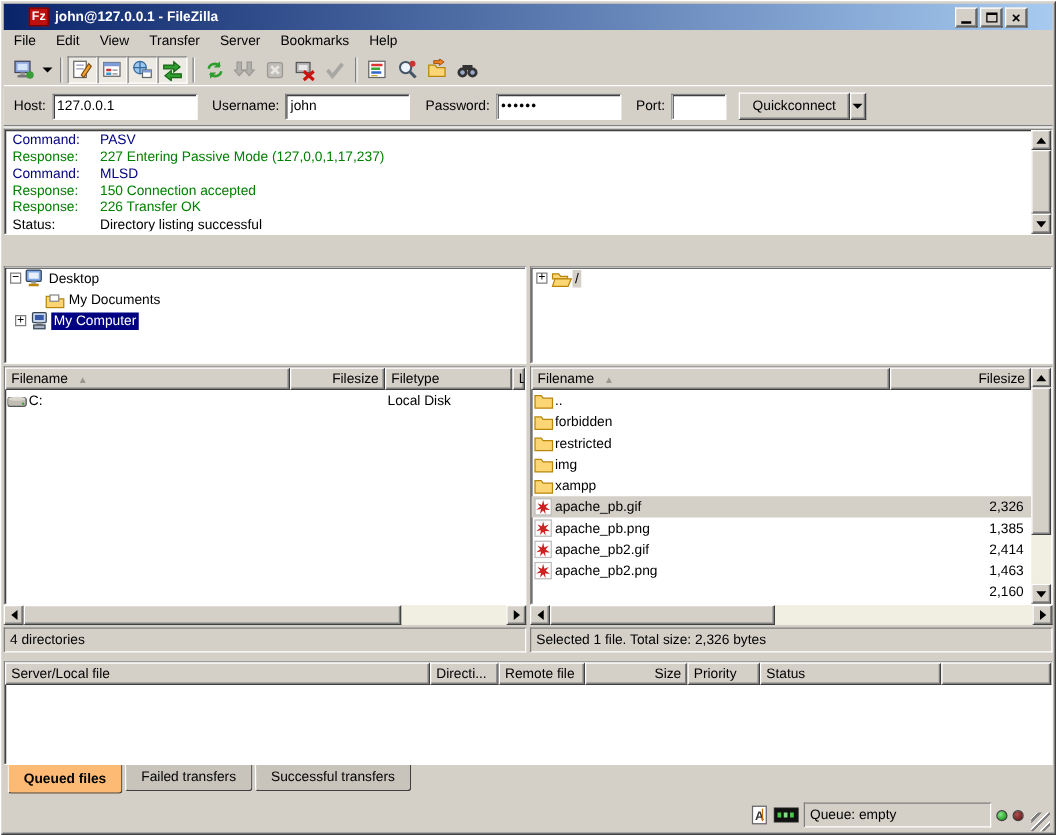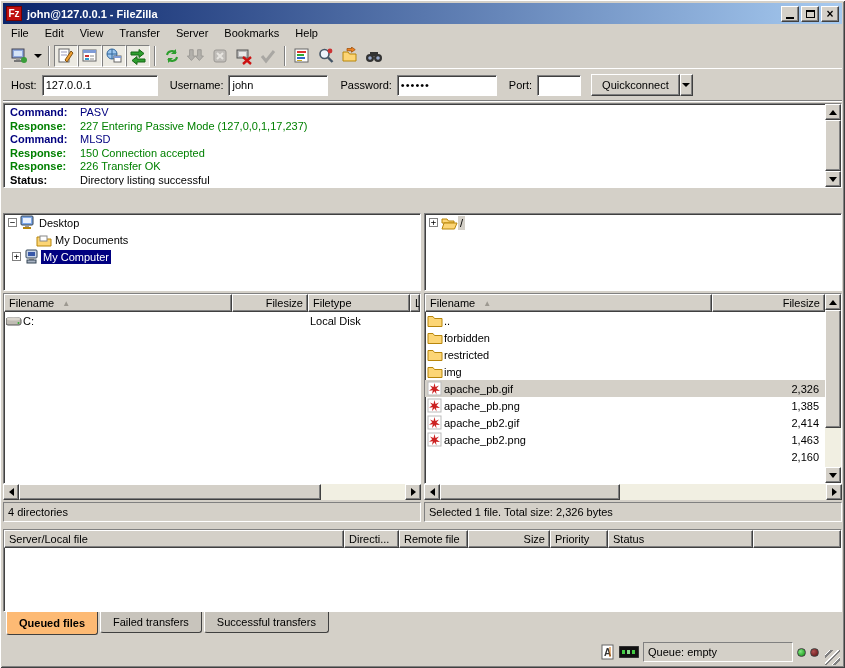--- a/index.html
+++ b/index.html
@@ -7,21 +7,21 @@
   #win{position:relative;width:845px;height:668px;background:#D4D0C8;font-size:11px;color:#000;
        box-shadow:inset 1px 1px 0 #fff, inset -1px -1px 0 #404040, inset 2px 2px 0 #D4D0C8, inset -2px -2px 0 #808080;
        overflow:hidden;}
   .abs{position:absolute;}
   
   .sunken{border:1px solid;border-color:#808080 #fff #fff #808080;box-shadow:inset 1px 1px 0 #404040;}
   .sunken-thin{border:1px solid;border-color:#808080 #fff #fff #808080;}
   .raised{border:1px solid;border-color:#fff #404040 #404040 #fff;box-shadow:inset -1px -1px 0 #808080;background:#D4D0C8;}
   
   #titlebar{left:3px;top:3px;right:3px;height:21px;background:linear-gradient(90deg,#0A246A,#A6CAF0);
-            display:flex;align-items:center;padding:0 3px;}
+            display:flex;align-items:center;padding:0 20px;}
   #fzicon{width:16px;height:15px;background:#BF1010;color:#fff;font-weight:bold;font-size:10px;
           display:flex;align-items:center;justify-content:center;border:1px solid #700;}
   #title{color:#fff;font-weight:bold;margin-left:5px;flex:1;white-space:nowrap;}
   .titlebtn{width:18px;height:16px;margin-left:2px;display:flex;align-items:center;justify-content:center;
             font-size:10px;font-weight:bold;color:#000;}
   .glyph-min{width:8px;height:2px;background:#000;margin-top:8px;}
   .glyph-max{width:9px;height:8px;border:1px solid #000;border-top-width:2px;}
   .glyph-x{font-size:12px;line-height:10px;}
   
   #menubar{left:3px;top:24px;right:3px;height:18px;display:flex;align-items:center;}
@@ -39,21 +39,21 @@
   #quickbar{left:3px;top:70px;right:3px;height:31px;display:flex;align-items:center;padding-left:6px;
             border-bottom:1px solid #808080;box-shadow:0 1px 0 #fff;}
   .qlabel{margin:0 5px 0 12px;}
   .field{height:21px;background:#fff;border:1px solid;border-color:#808080 #fff #fff #808080;
          box-shadow:inset 1px 1px 0 #404040;font-size:11px;padding:2px 3px;outline:none;}
   .qc-btn{height:22px;padding:0 10px;font-size:11px;}
   
   #logpanel{left:3px;top:103px;width:839px;height:85px;background:#fff;}
   #logtext{position:absolute;left:2px;top:2px;right:18px;bottom:2px;overflow:hidden;}
   .logline{display:flex;line-height:13.5px;white-space:nowrap;}
-  .loglabel{width:74px;padding-left:4px;flex:none;font-weight:bold;}
+  .loglabel{width:74px;padding-left:4px;flex:none;}
   .c-cmd{color:#00007F;}
   .c-resp{color:#008000;}
   .c-stat{color:#000;}
   
   .vsb{position:absolute;top:0;right:0;width:16px;bottom:0;background:#F1EFE2;}
   .sbbtn{position:absolute;left:0;width:16px;height:16px;display:flex;align-items:center;justify-content:center;}
   .tri-up{width:0;height:0;border-left:4px solid transparent;border-right:4px solid transparent;border-bottom:5px solid #000;}
   .tri-dn{width:0;height:0;border-left:4px solid transparent;border-right:4px solid transparent;border-top:5px solid #000;}
   .tri-lf{width:0;height:0;border-top:4px solid transparent;border-bottom:4px solid transparent;border-right:5px solid #000;}
   .tri-rt{width:0;height:0;border-top:4px solid transparent;border-bottom:4px solid transparent;border-left:5px solid #000;}
@@ -461,20 +461,31 @@
           <div class="cell" style="width:287px">
               <span class="ficon">
                 <svg width="16" height="14">
                   <path d="M1 4 v-1.5 h5 l1.5 2 H15 v8 H1 Z" fill="#FCD575" stroke="#B8860B"></path>
                 </svg>
               </span>
               <span>img</span>
             </div>
           <div class="cell size" style="flex:1"></div>
         </div>
+        <div class="lrow">
+          <div class="cell" style="width:287px">
+              <span class="ficon">
+                <svg width="16" height="14">
+                  <path d="M1 4 v-1.5 h5 l1.5 2 H15 v8 H1 Z" fill="#FCD575" stroke="#B8860B"></path>
+                </svg>
+              </span>
+              <span>xampp</span>
+            </div>
+          <div class="cell size" style="flex:1"></div>
+        </div>
         <div class="lrow sel-inactive">
           <div class="cell" style="width:287px">
               <span class="ficon">
                 <svg width="16" height="15">
                   <rect x="1" y="1" width="13" height="13" fill="#fff" stroke="#BBB"></rect>
                   <path d="M7.5 2 L8.5 6 L12 4.5 L9.5 7.5 L13 10 L9 9.7 L9.5 13.5 L7.5 10.3 L5 13 L5.8 9.2 L2 9.8 L5.2 7.3 L3 4.5 L6.5 6 Z" fill="#CC2222"></path>
                 </svg>
               </span>
               <span>apache_pb.gif</span>
             </div>

